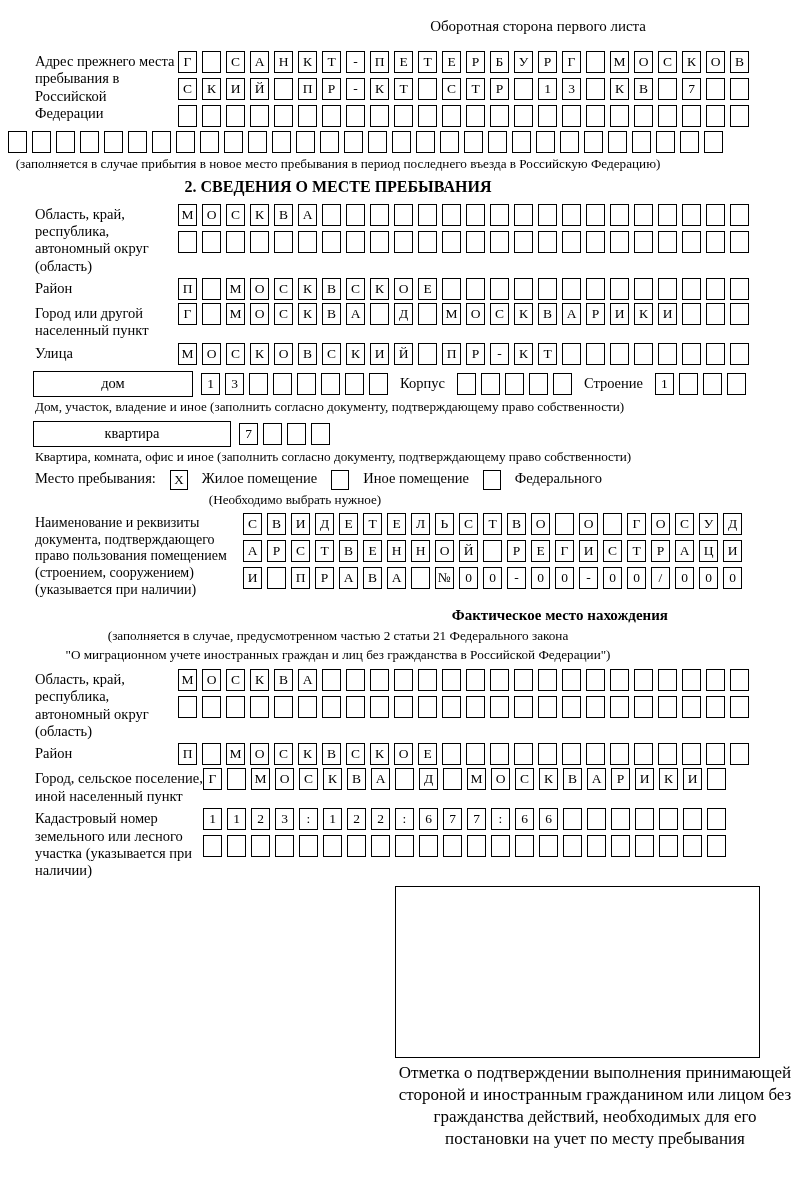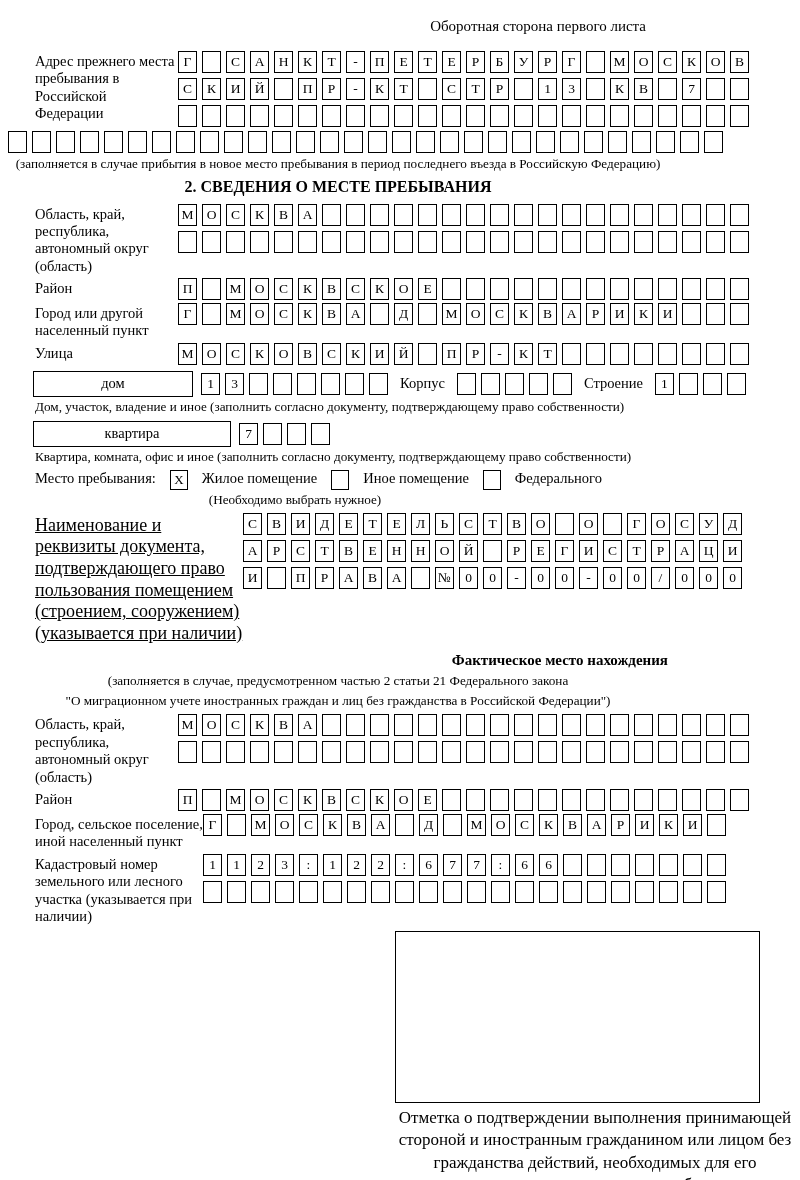--- a/index.html
+++ b/index.html
@@ -3,21 +3,21 @@
 <meta charset="utf-8">
 <style>
   html,body{margin:0;padding:0;background:#fff;}
   body{width:800px;height:1180px;overflow:hidden;font-family:"Liberation Serif","DejaVu Serif",serif;color:#000;}
   .page{width:676px;height:1180px;box-sizing:border-box;padding:12px 8px 0 8px;position:relative;}
   .hdr{text-align:right;font-size:15px;padding:6px 22px 16px 0;}
   .frow{display:flex;align-items:flex-start;margin-bottom:3px;}
   .indent{margin-left:27px;}
   .flabel{flex:0 0 143px;font-size:14.5px;line-height:1.2;padding-top:2px;}
   .flabel.w168{flex:0 0 168px;}
-  .flabel.w208{flex:0 0 208px;font-size:18px;text-decoration:underline;}
+  .flabel.w208{flex:0 0 208px;font-size:14px;}
   .cellcol{display:flex;flex-direction:column;gap:5px;}
   .cells{display:flex;gap:5px;}
   .cell{flex:0 0 19px;width:19px;height:22px;box-sizing:border-box;border:1.5px solid #000;display:flex;align-items:center;justify-content:center;font-size:13.5px;overflow:hidden;}
   .note{font-size:13.2px;text-align:center;margin:3px 0 5px;line-height:1.25;}
   .note-left{font-size:13.2px;margin:1px 0 5px 27px;}
   .sect-title{font-weight:bold;font-size:16px;text-align:center;margin:5px 0 8px;}
   .sub-title{font-weight:bold;font-size:15px;text-align:right;margin:8px 0 4px;}
   .labelbox{border:1.5px solid #000;height:26px;box-sizing:border-box;display:flex;align-items:center;justify-content:center;font-size:14.5px;flex:none;}
   .labelbox.dom{width:160px;}
   .labelbox.kv{width:198px;}

